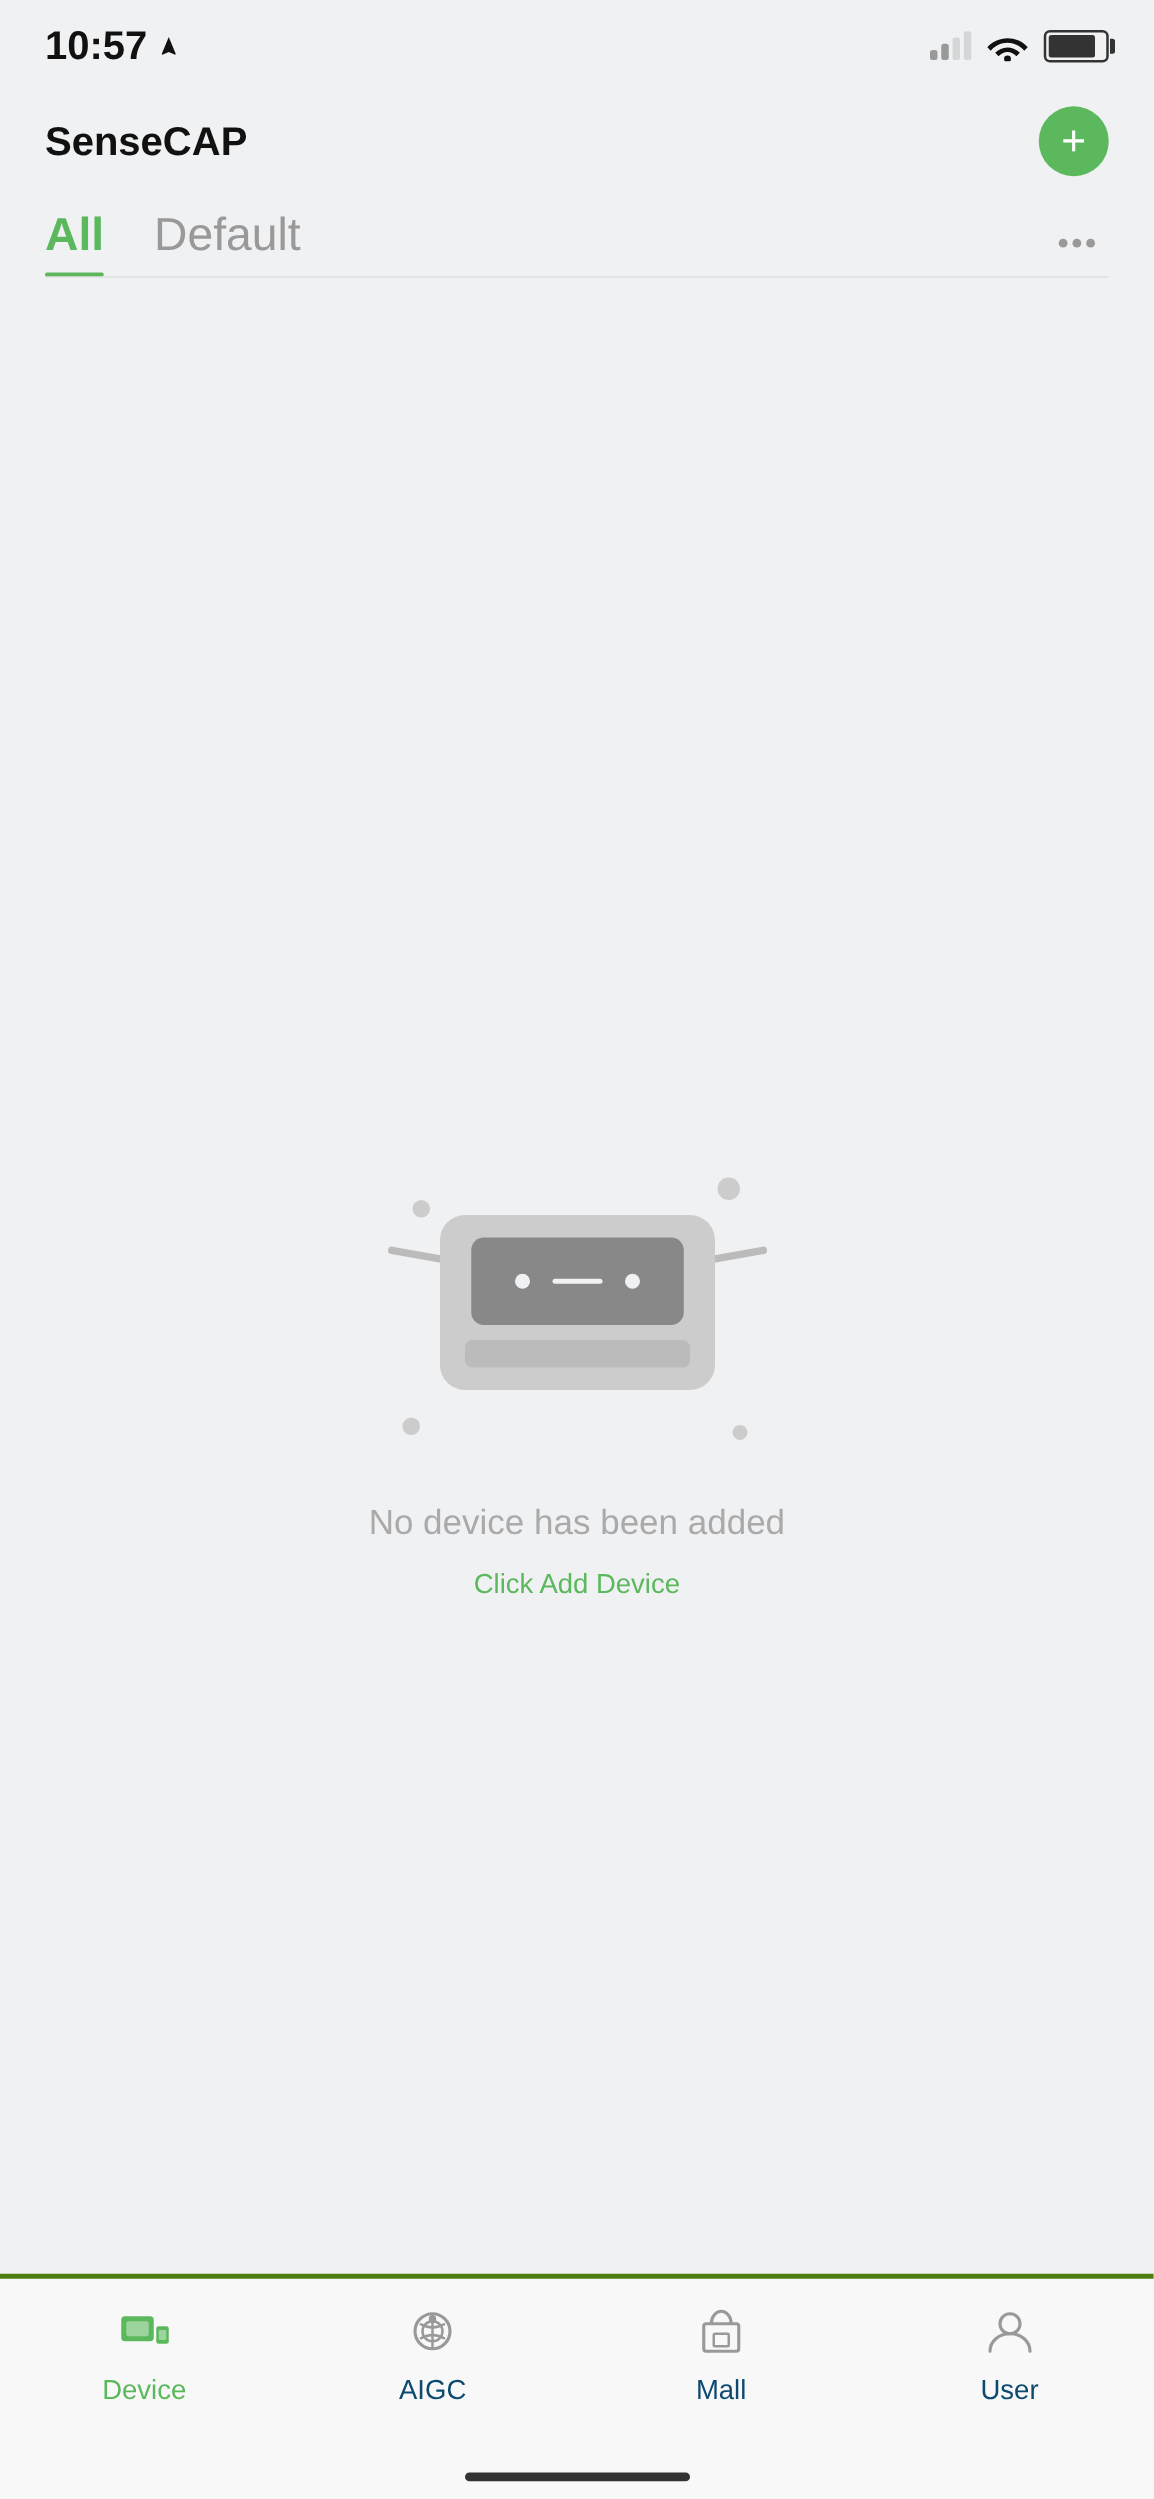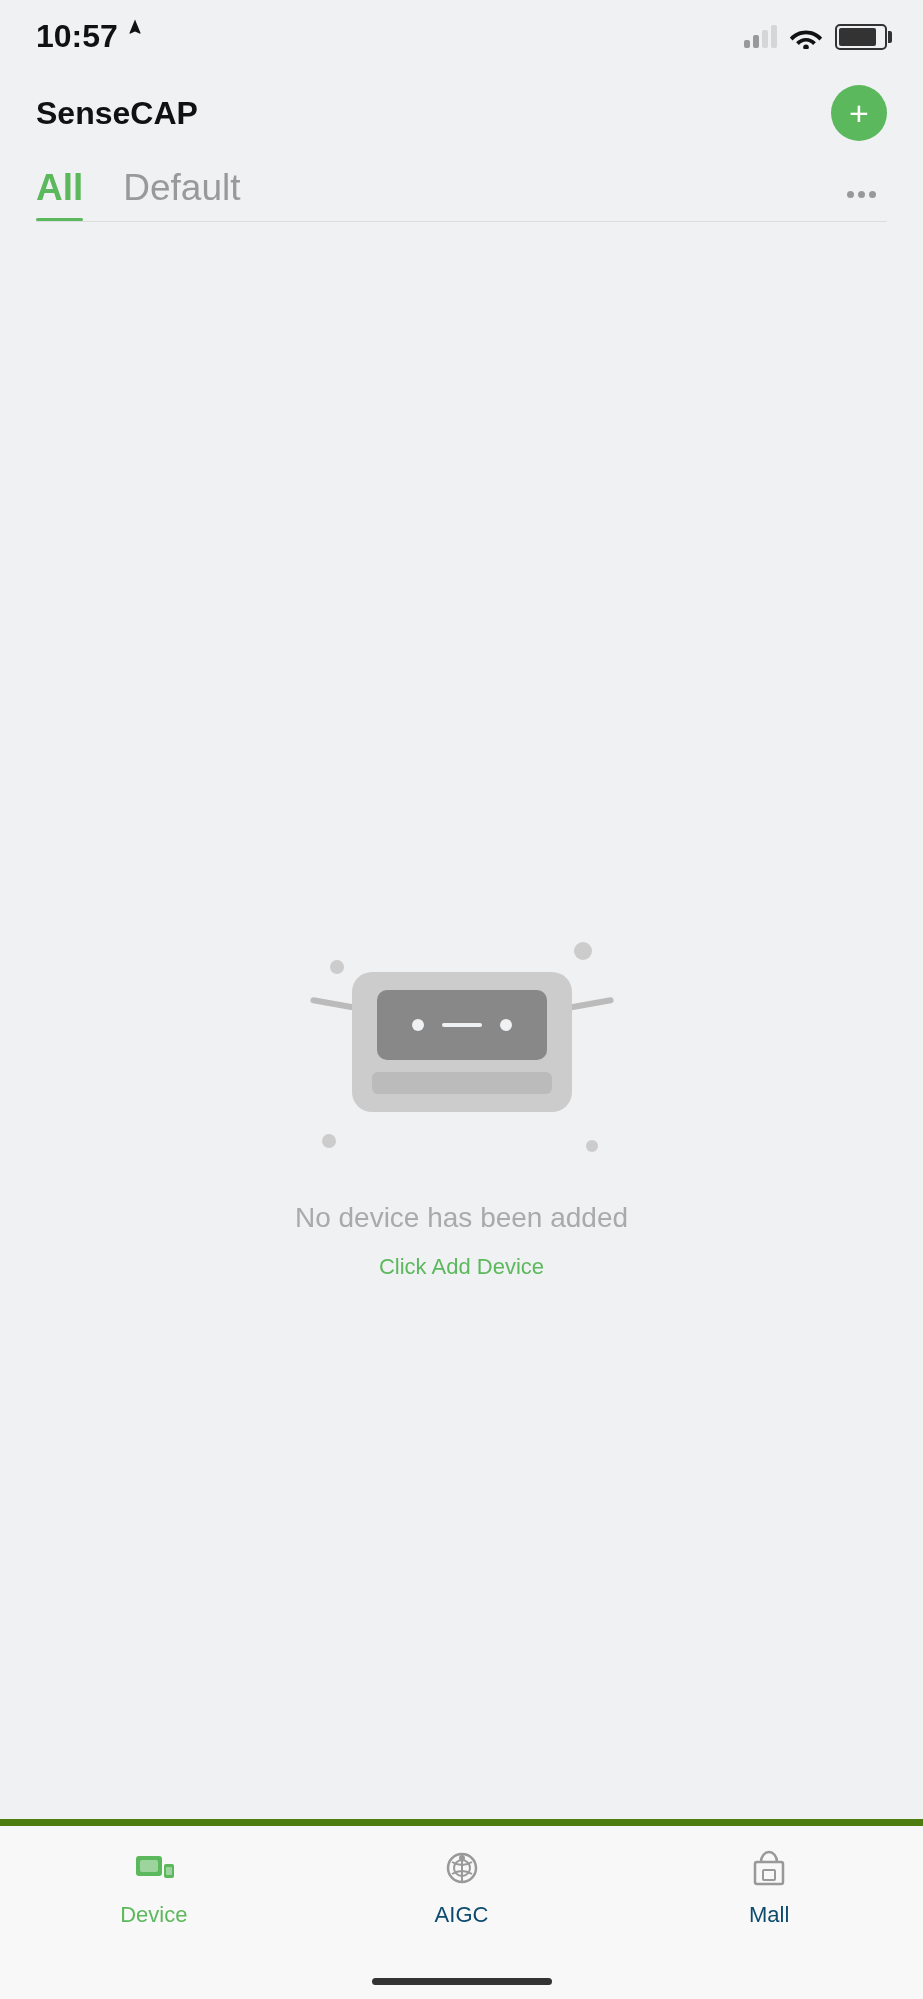--- a/index.html
+++ b/index.html
@@ -23,21 +23,21 @@
       align-items: center;
       padding: 18px 36px 10px 36px;
       background: #f0f1f3;
     }
 
     .status-time {
       font-size: 32px;
       font-weight: 700;
       color: #111;
       display: flex;
-      align-items: flex-start;
+      align-items: center;
       gap: 8px;
     }
 
     .status-time .arrow-icon {
       width: 18px;
       height: 18px;
       display: inline-block;
     }
 
     .status-right {
@@ -338,21 +338,21 @@
     }
 
     
     .bottom-nav {
       position: absolute;
       bottom: 0;
       left: 0;
       right: 0;
       height: 180px;
       background: #f8f8f8;
-      border-top: 7px solid #4d7c0f;
+      border-top: 4px solid #4d7c0f;
       display: flex;
       align-items: flex-start;
       padding-top: 16px;
     }
 
     .nav-item {
       flex: 1;
       display: flex;
       flex-direction: column;
       align-items: center;
@@ -498,15 +498,24 @@
     <div class="nav-icon">
       <svg width="48" height="48" viewBox="0 0 48 48" fill="none">
         <rect x="10" y="18" width="28" height="22" rx="2" stroke="#999" stroke-width="2.5" fill="none"></rect>
         <path d="M16 18 C16 12 20 8 24 8 C28 8 32 12 32 18" stroke="#999" stroke-width="2.5" fill="none"></path>
         <rect x="18" y="26" width="12" height="10" rx="1" stroke="#999" stroke-width="2" fill="none"></rect>
       </svg>
     </div>
     <span class="nav-label">Mall</span>
   </button>
 
+  <button class="nav-item">
+    <div class="nav-icon">
+      <svg width="48" height="48" viewBox="0 0 48 48" fill="none">
+        <circle cx="24" cy="18" r="8" stroke="#999" stroke-width="2.5" fill="none"></circle>
+        <path d="M8 40 C8 32 15 26 24 26 C33 26 40 32 40 40" stroke="#999" stroke-width="2.5" fill="none" stroke-linecap="round"></path>
+      </svg>
+    </div>
+    <span class="nav-label">User</span>
+  </button>
 
   <div class="home-indicator"></div>
 </div>
 
 </body></html>

